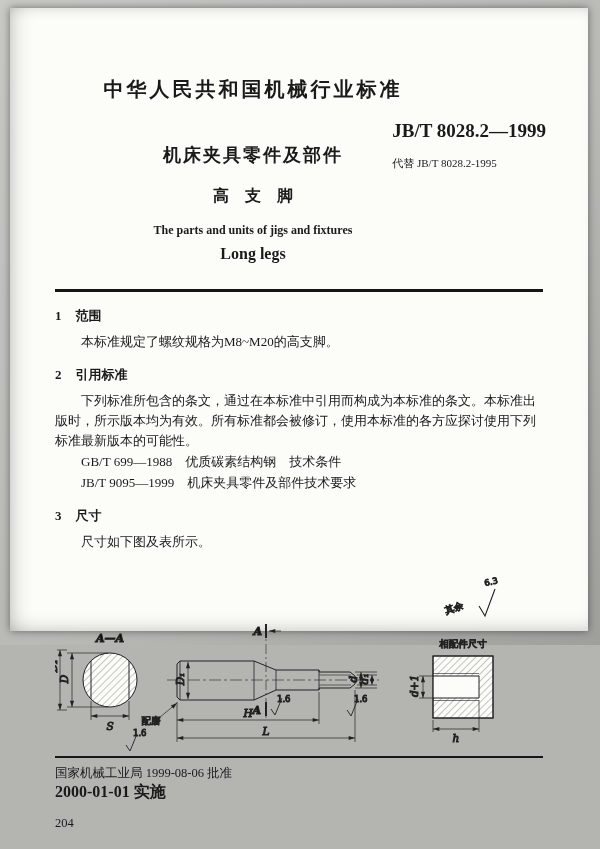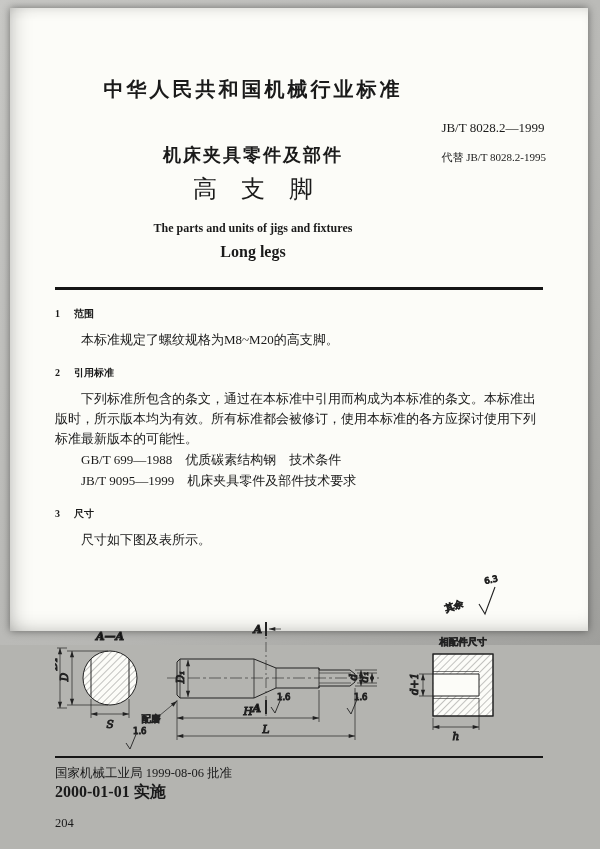--- a/index.html
+++ b/index.html
@@ -18,30 +18,30 @@
     box-shadow: 0 0 8px rgba(0,0,0,.45),
                 inset 16px 0 22px -16px rgba(0,0,0,.28),
                 inset 0 -14px 20px -14px rgba(0,0,0,.22),
                 inset 0 12px 16px -14px rgba(0,0,0,.18);
   }
   
   .doc-header { position:relative; padding-top:68px; }
   .hdr-center { width:410px; margin-left:38px; text-align:center; }
   .std-name { font-size:20px; font-weight:bold; letter-spacing:3px; }
   .title-cn { margin-top:40px; font-size:18px; font-weight:bold; letter-spacing:2px; }
-  .title-cn2 { margin-top:6px; font-size:24px; font-weight:normal; }
+  .title-cn2 { margin-top:19px; font-size:16px; font-weight:bold; }
   .title-en { margin-top:16px; font-size:12px; font-weight:bold; }
   .title-en2 { margin-top:7px; font-size:16px; font-weight:bold; }
   .std-no-block { position:absolute; right:42px; top:112px; }
-  .std-no { font-size:13px; font-weight:normal; }
+  .std-no { font-size:19px; font-weight:bold; }
   .replaces { margin-top:14px; font-size:11px; }
   .rule-top { margin:26px 45px 0 45px; height:3px; background:#161616; }
   
   .content { margin:14px 45px 0 45px; font-size:13px; line-height:20px; }
-  .sec-head { font-weight:bold; font-size:10px; margin-top:13px; }
+  .sec-head { font-weight:bold; font-size:13px; margin-top:13px; }
   .sec-head:first-child { margin-top:6px; }
   .sec-no { display:inline-block; margin-right:14px; }
   .para { margin:6px 0 0 0; text-indent:2em; }
   .ref-line { margin:1px 0 0 0; padding-left:2em; }
   
   .drawing { display:block; margin-top:16px; }
   .t-cjk { font-family:"Liberation Serif",serif; font-size:9.5px; fill:#111; }
   .t-dim { font-family:"DejaVu Serif",serif; font-style:italic; font-size:10.5px; fill:#111; }
   .t-num { font-family:"DejaVu Sans",sans-serif; font-size:8.5px; fill:#111; }
   .t-sec { font-family:"DejaVu Serif",serif; font-style:italic; font-weight:bold; font-size:11px; fill:#111; }

